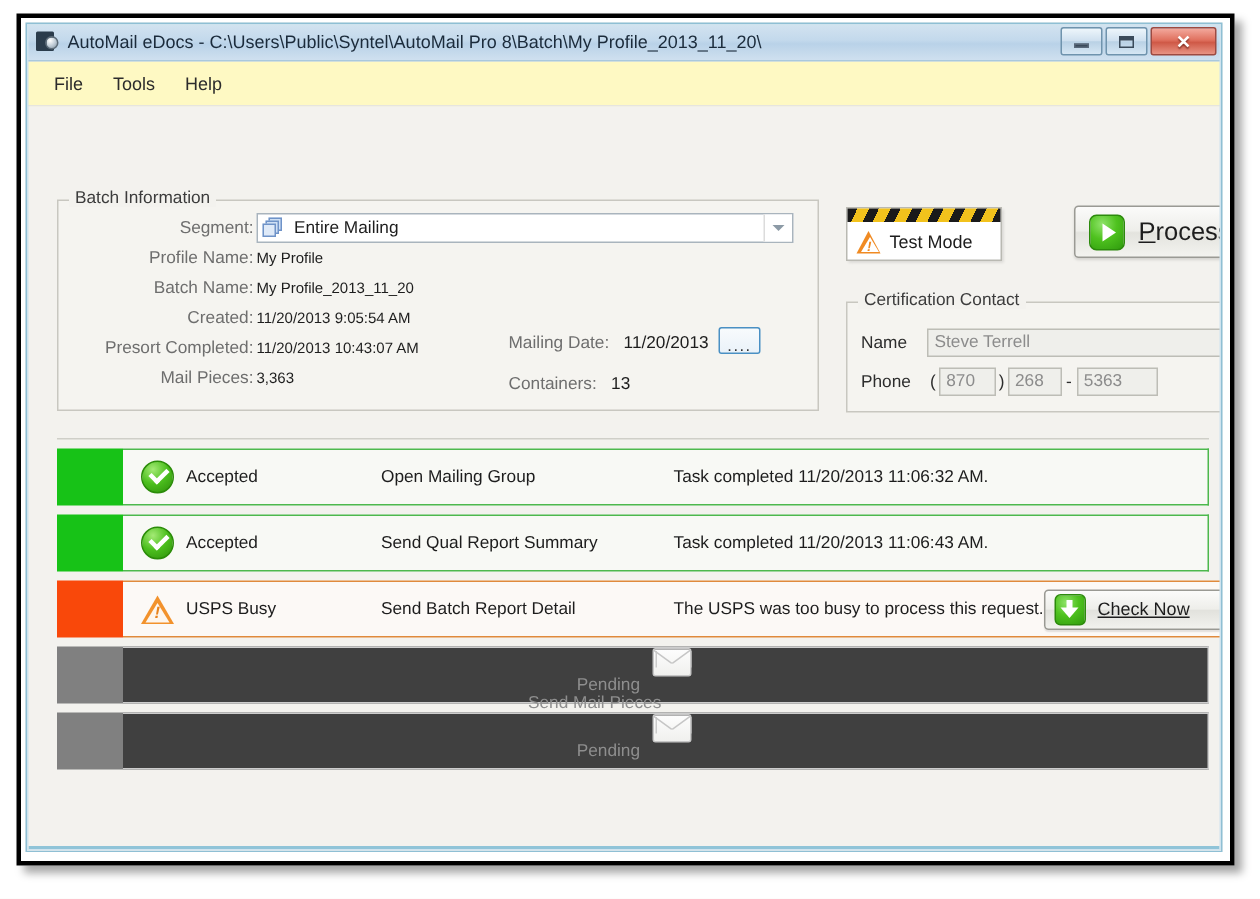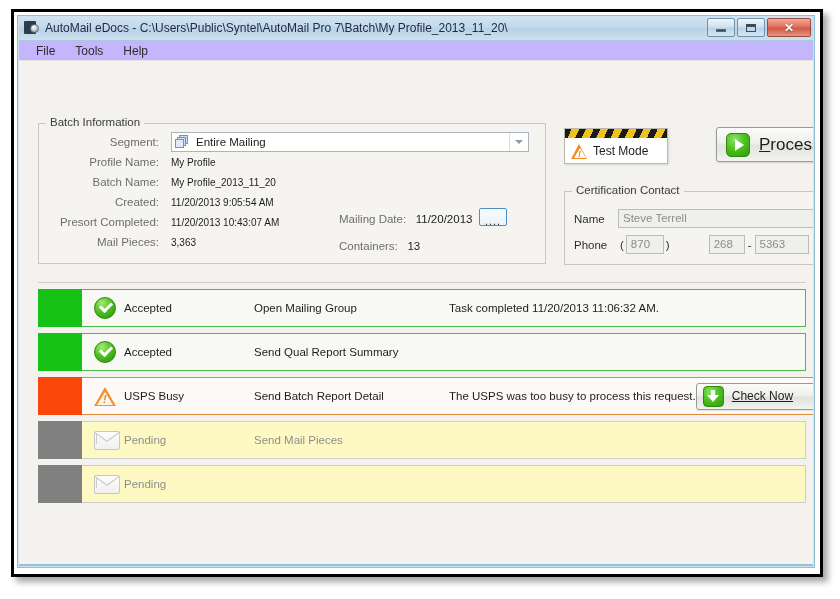--- a/index.html
+++ b/index.html
@@ -126,22 +126,22 @@
   .wb-close .glyph {
     color: #ffffff;
     font-size: 12px;
     font-weight: bold;
     line-height: 1;
     text-shadow: 0 1px 1px rgba(90,20,10,0.6);
   }
 
   
   .menubar {
-    height: 20px;
-    background: #c4b5fd;
+    height: 30px;
+    background: #fef9c3;
     display: flex;
     align-items: center;
     padding-left: 8px;
     flex: 0 0 auto;
     border-bottom: 1px solid #e6e5df;
     box-sizing: border-box;
   }
   .menu-item {
     font-size: 12px;
     color: #2c2c2c;
@@ -189,21 +189,21 @@
     display: flex;
     align-items: center;
     height: 18px;
     margin-bottom: 2px;
   }
   .bi-label {
     width: 132px;
     text-align: right;
     font-size: 11.5px;
     color: #6e6e6e;
-    padding-right: 12px;
+    padding-right: 2px;
     box-sizing: border-box;
     white-space: nowrap;
   }
   .bi-value {
     font-size: 10px;
     color: #1d1d1d;
     white-space: nowrap;
   }
 
   
@@ -393,21 +393,21 @@
     padding: 0 4px;
     height: 19px;
     line-height: 17px;
     white-space: nowrap;
     overflow: hidden;
   }
   #cc-name .ro-input { width: 202px; }
   .paren { font-size: 11.5px; color: #2d2d2d; margin: 0 2px; }
   .dash { font-size: 11.5px; color: #2d2d2d; margin: 0 3px; }
   .ph-area { width: 38px; }
-  .ph-pre  { width: 36px; margin-left: 37px; }
+  .ph-pre  { width: 36px; }
   .ph-line { width: 54px; }
 
   
   .task-sep {
     position: absolute;
     left: 20px; top: 221px;
     width: 768px; height: 1px;
     background: #cfcfc8;
   }
   .task-area {
@@ -437,21 +437,21 @@
     align-items: center;
     box-sizing: border-box;
     padding-left: 12px;
     position: relative;
   }
   .task-row.accepted .bar { background: #17c217; }
   .task-row.accepted .task-body { border-color: #4db84d; background: #f8f9f5; }
   .task-row.busy .bar { background: #f9480a; }
   .task-row.busy .task-body { border-color: #e08a3c; background: #fcf9f6; }
   .task-row.pending .bar { background: #808080; }
-  .task-row.pending .task-body { border-color: #cdcdcd; background: #fef9c3; }
+  .task-row.pending .task-body { border-color: #cdcdcd; background: #404040; flex-direction: column; }
 
   .st-icon { width: 30px; flex: 0 0 auto; display:flex; align-items:center; }
   .check-circle {
     width: 22px; height: 22px;
     border-radius: 50%;
     background: radial-gradient(circle at 35% 25%, #a4ea75 0%, #4cbf1e 48%, #2d8f0a 100%);
     border: 1px solid #2b8c09;
     box-sizing: border-box;
     position: relative;
   }
@@ -568,21 +568,21 @@
   <div class="frame-shadow"></div>
   <div class="frame"></div>
 
   <div class="window">
 
     <div class="titlebar">
       <div class="app-icon">
         <span class="blk"></span>
           <span class="disc"></span>
       </div>
-      <div class="title-text">AutoMail eDocs - C:\Users\Public\Syntel\AutoMail Pro 7\Batch\My Profile_2013_11_20\</div>
+      <div class="title-text">AutoMail eDocs - C:\Users\Public\Syntel\AutoMail Pro 8\Batch\My Profile_2013_11_20\</div>
       <div class="win-btns">
         <div class="wb wb-min">
           <span class="glyph"></span>
         </div>
         <div class="wb wb-max">
           <span class="glyph"></span>
         </div>
         <div class="wb wb-close">
           <span class="glyph">✕</span>
         </div>
@@ -714,20 +714,21 @@
         </div>
 
         <div class="task-row accepted">
           <div class="bar"></div>
           <div class="task-body">
             <span class="st-icon">
                 <span class="check-circle"></span>
               </span>
             <span class="st-text">Accepted</span>
             <span class="task-name">Send Qual Report Summary</span>
+            <span class="task-msg">Task completed 11/20/2013 11:06:43 AM.</span>
           </div>
         </div>
 
         <div class="task-row busy">
           <div class="bar"></div>
           <div class="task-body">
             <span class="st-icon">
               <span class="warn-tri-lg">
                   <i class="t"></i>
                   <i class="t2"></i>

